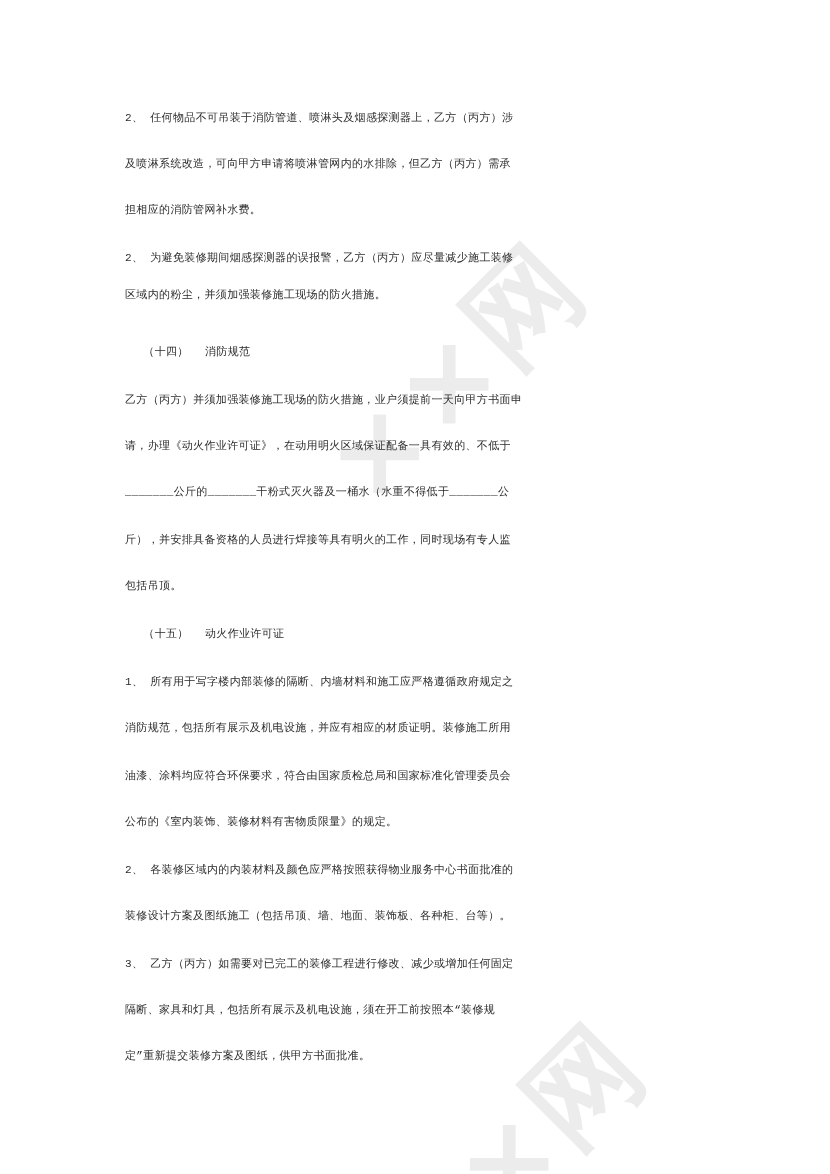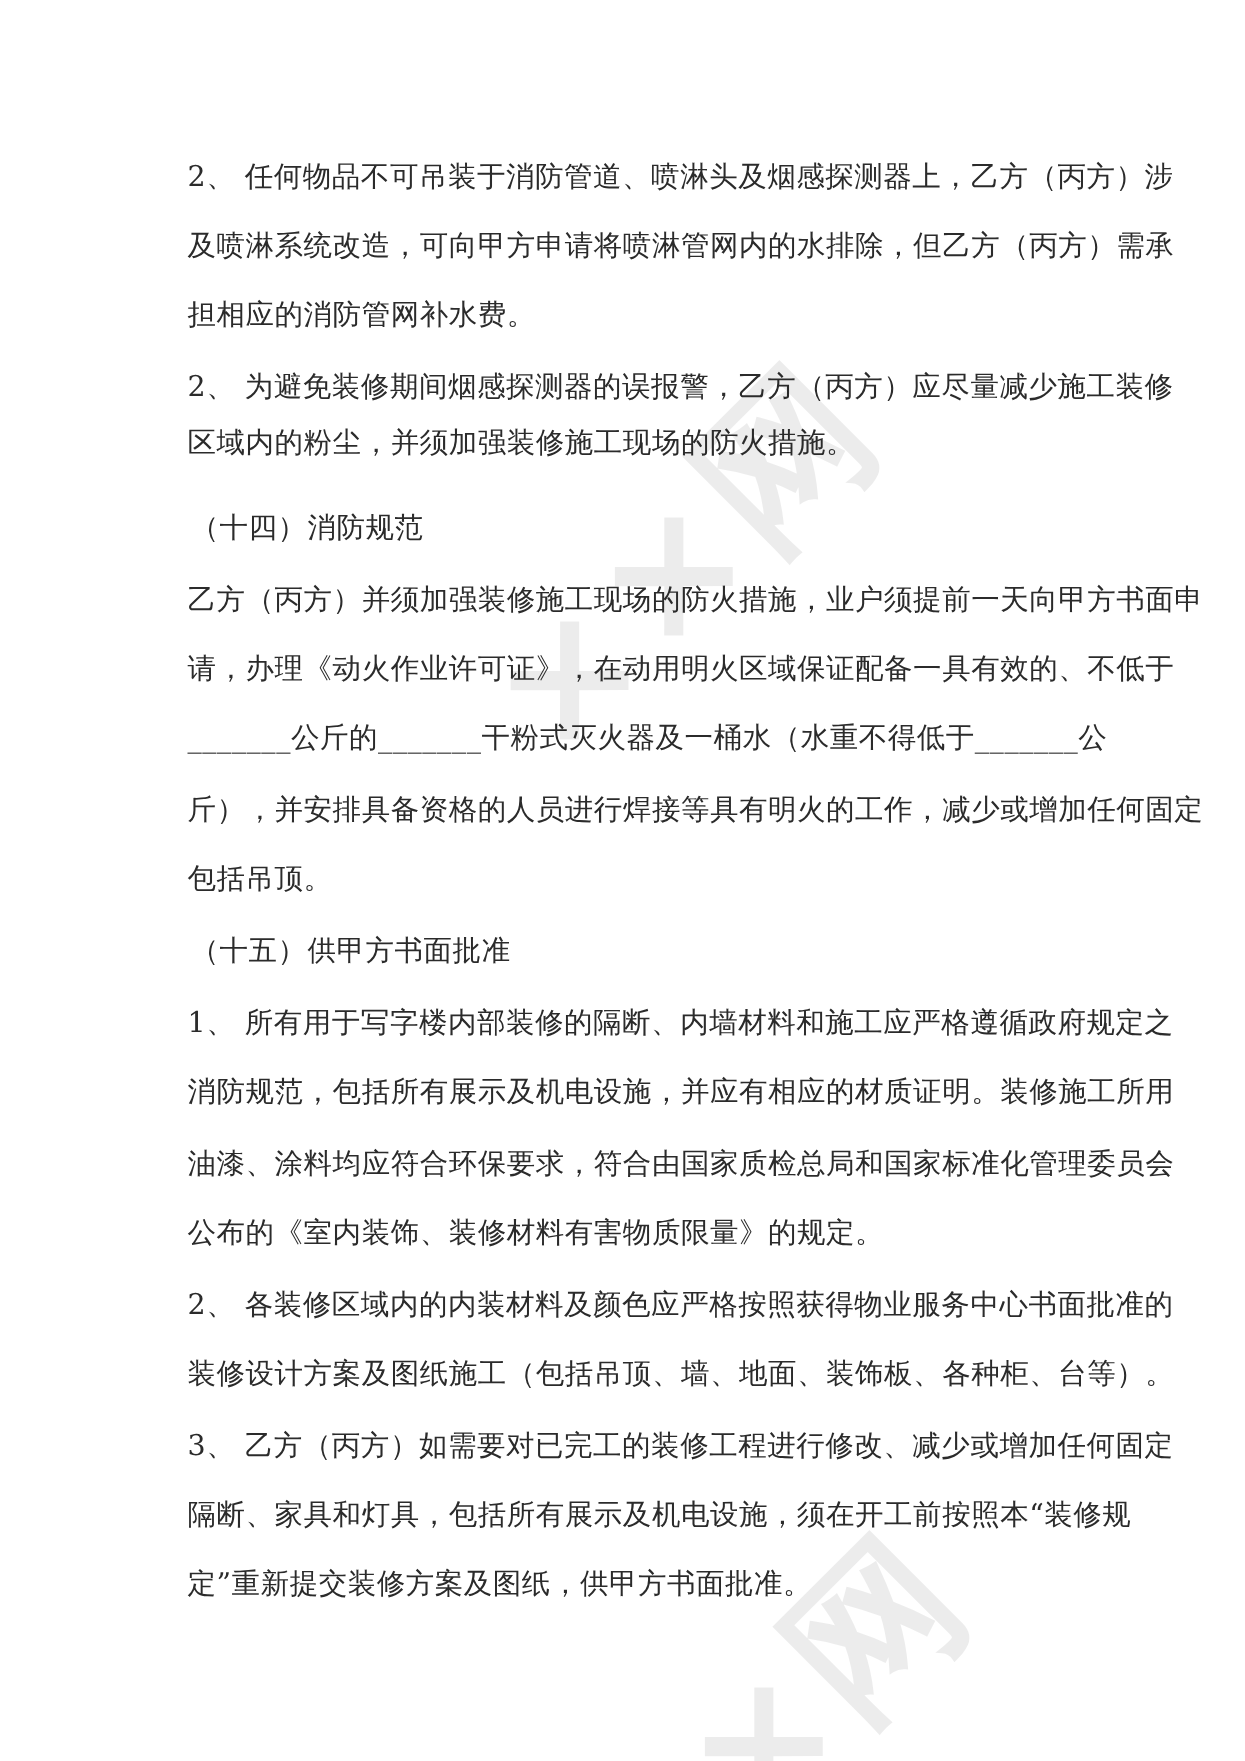--- a/index.html
+++ b/index.html
@@ -39,28 +39,30 @@
       position: absolute;
       left: 125px;
       top: 100px;
       width: 575px;
     }
     .line {
       position: absolute;
       left: 0;
       height: 24px;
       line-height: 24px;
-      font-size: 19px;
+      font-size: 11px;
       white-space: nowrap;
       letter-spacing: 0.35px;
+      font-family: Liberation Mono, monospace;
     }
     .heading .num {
       display: inline-block;
       width: 78px;
       margin-left: 2px;
+      text-align: center;
     }
   </style>
 </head>
 <body>
 
 <div class="page">
 
   <div class="watermark wm1">××网</div>
   <div class="watermark wm2">××网</div>
 
@@ -72,25 +74,25 @@
     <div class="line" style="top:146px">2、 为避免装修期间烟感探测器的误报警，乙方（丙方）应尽量减少施工装修</div>
     <div class="line" style="top:183px">区域内的粉尘，并须加强装修施工现场的防火措施。</div>
 
     <div class="line heading" style="top:240px">
       <span class="num">（十四）</span><span>消防规范</span>
     </div>
 
     <div class="line" style="top:288px">乙方（丙方）并须加强装修施工现场的防火措施，业户须提前一天向甲方书面申</div>
     <div class="line" style="top:334px">请，办理《动火作业许可证》，在动用明火区域保证配备一具有效的、不低于</div>
     <div class="line" style="top:380px">_______公斤的_______干粉式灭火器及一桶水（水重不得低于_______公</div>
-    <div class="line" style="top:428px">斤），并安排具备资格的人员进行焊接等具有明火的工作，减少或增加任何固定</div>
+    <div class="line" style="top:428px">斤），并安排具备资格的人员进行焊接等具有明火的工作，同时现场有专人监</div>
     <div class="line" style="top:474px">包括吊顶。</div>
 
     <div class="line heading" style="top:522px">
-      <span class="num">（十五）</span><span>供甲方书面批准</span>
+      <span class="num">（十五）</span><span>动火作业许可证</span>
     </div>
 
     <div class="line" style="top:570px">1、 所有用于写字楼内部装修的隔断、内墙材料和施工应严格遵循政府规定之</div>
     <div class="line" style="top:616px">消防规范，包括所有展示及机电设施，并应有相应的材质证明。装修施工所用</div>
     <div class="line" style="top:664px">油漆、涂料均应符合环保要求，符合由国家质检总局和国家标准化管理委员会</div>
     <div class="line" style="top:710px">公布的《室内装饰、装修材料有害物质限量》的规定。</div>
     <div class="line" style="top:758px">2、 各装修区域内的内装材料及颜色应严格按照获得物业服务中心书面批准的</div>
     <div class="line" style="top:804px">装修设计方案及图纸施工（包括吊顶、墙、地面、装饰板、各种柜、台等）。</div>
     <div class="line" style="top:852px">3、 乙方（丙方）如需要对已完工的装修工程进行修改、减少或增加任何固定</div>
     <div class="line" style="top:898px">隔断、家具和灯具，包括所有展示及机电设施，须在开工前按照本“装修规</div>

